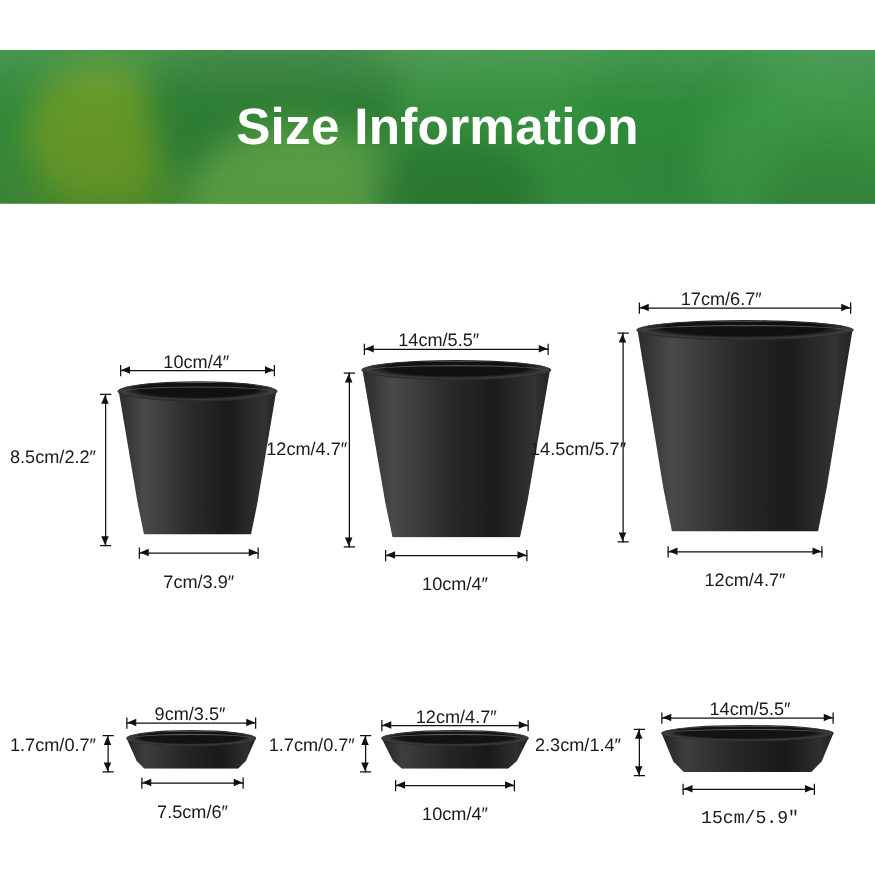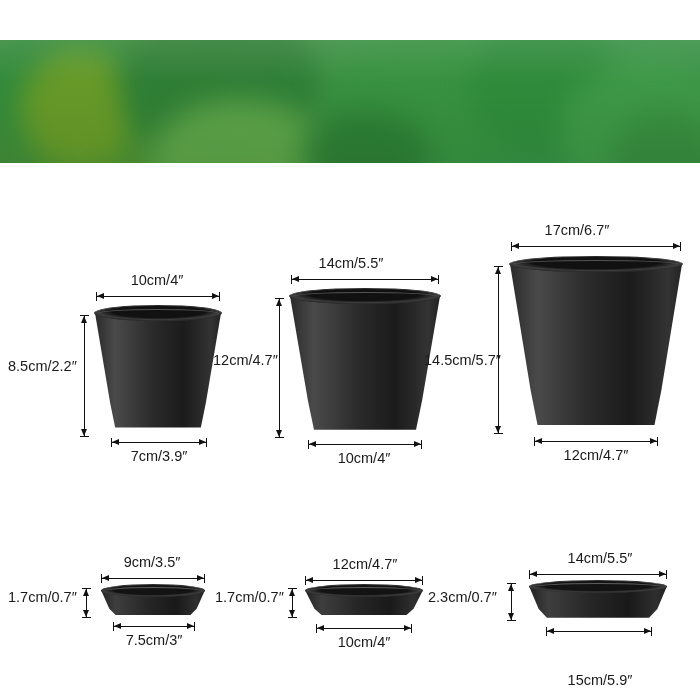--- a/index.html
+++ b/index.html
@@ -47,21 +47,21 @@
 
   .vdim{position:absolute;width:9px;}
   .vdim .line{position:absolute;top:0;bottom:0;left:4px;width:1.4px;background:#111;}
   .vdim .cap{position:absolute;left:0;height:1.4px;width:9px;background:#111;}
   .vdim .cap.t{top:0;} .vdim .cap.b{bottom:0;}
   .vdim .ar{position:absolute;left:1.3px;width:0;height:0;border-left:3.4px solid transparent;border-right:3.4px solid transparent;}
   .vdim .ar.t{top:1px;border-bottom:7px solid #111;}
   .vdim .ar.b{bottom:1px;border-top:7px solid #111;}
 
   .dimlabel{position:absolute;color:#1a1a1a;font-size:14.5px;white-space:nowrap;}
-  .dimlabel.c{transform:translateX(-50%);}
+  .dimlabel.c{transform:translateX(-50%);margin-top:10px;}
 
   
   .pot{position:absolute;}
   .pot .body{
     position:absolute;left:0;top:0;width:100%;height:100%;
     background:linear-gradient(90deg,#2b2b2b 0%,#4a4a4a 16%,#2a2a2a 46%,#1b1b1b 70%,#333 92%,#232323 100%);
   }
   .pot .rim{
     position:absolute;left:-0.5%;width:101%;height:16px;top:-8px;
     border-radius:50%;
@@ -98,20 +98,21 @@
     <div class="blob b1"></div>
     <div class="blob b2"></div>
     <div class="blob b3"></div>
     <div class="blob b4"></div>
     <div class="blob b5"></div>
     <div class="blob b6"></div>
     <div class="blob b7"></div>
     <div class="blob b8"></div>
     <div class="blob b9"></div>
     <div class="sheen"></div>
+    <div class="banner-title">Size Information</div>
   </div>
 
   <div>
     <div class="dimlabel c" style="left:157px;top:272px;">10cm/4″</div>
     <div class="hdim" style="left:96px;top:292px;width:124px;">
       <div class="line"></div>
         <div class="cap l"></div>
         <div class="cap r"></div>
       <div class="ar l"></div>
         <div class="ar r"></div>
@@ -253,21 +254,21 @@
         <div class="srimhl"></div>
     </div>
 
     <div class="hdim" style="left:113px;top:622px;width:82px;">
       <div class="line"></div>
         <div class="cap l"></div>
         <div class="cap r"></div>
       <div class="ar l"></div>
         <div class="ar r"></div>
     </div>
-    <div class="dimlabel c" style="left:154px;top:632px;">7.5cm/3″</div>
+    <div class="dimlabel c" style="left:154px;top:632px;">7.5cm/6″</div>
   </div>
 
   <div>
     <div class="dimlabel c" style="left:365px;top:556px;">12cm/4.7″</div>
     <div class="hdim" style="left:305px;top:576px;width:118px;">
       <div class="line"></div>
         <div class="cap l"></div>
         <div class="cap r"></div>
       <div class="ar l"></div>
         <div class="ar r"></div>
@@ -305,21 +306,21 @@
   <div>
     <div class="dimlabel c" style="left:600px;top:550px;">14cm/5.5″</div>
     <div class="hdim" style="left:529px;top:570px;width:138px;">
       <div class="line"></div>
         <div class="cap l"></div>
         <div class="cap r"></div>
       <div class="ar l"></div>
         <div class="ar r"></div>
     </div>
 
-    <div class="dimlabel" style="left:428px;top:589px;">2.3cm/0.7″</div>
+    <div class="dimlabel" style="left:428px;top:589px;">2.3cm/1.4″</div>
     <div class="vdim" style="left:507px;top:583px;height:38px;">
       <div class="line"></div>
         <div class="cap t"></div>
         <div class="cap b"></div>
       <div class="ar t"></div>
         <div class="ar b"></div>
     </div>
 
     <div class="saucer" style="left:529px;top:586px;width:138px;height:33px;clip-path:polygon(0% 0%,100% 0%,93% 70%,87% 96%,13% 96%,7% 70%);">
       <div class="dish"></div>
@@ -331,16 +332,16 @@
         <div class="srimhl"></div>
     </div>
 
     <div class="hdim" style="left:546px;top:627px;width:106px;">
       <div class="line"></div>
         <div class="cap l"></div>
         <div class="cap r"></div>
       <div class="ar l"></div>
         <div class="ar r"></div>
     </div>
-    <div class="dimlabel c" style="left:600px;top:672px;">15cm/5.9″</div>
+    <div class="dimlabel c" style="left:600px;top:637px;font-family:Liberation Mono, monospace;">15cm/5.9″</div>
   </div>
 
 </div>
 
 </body></html>

